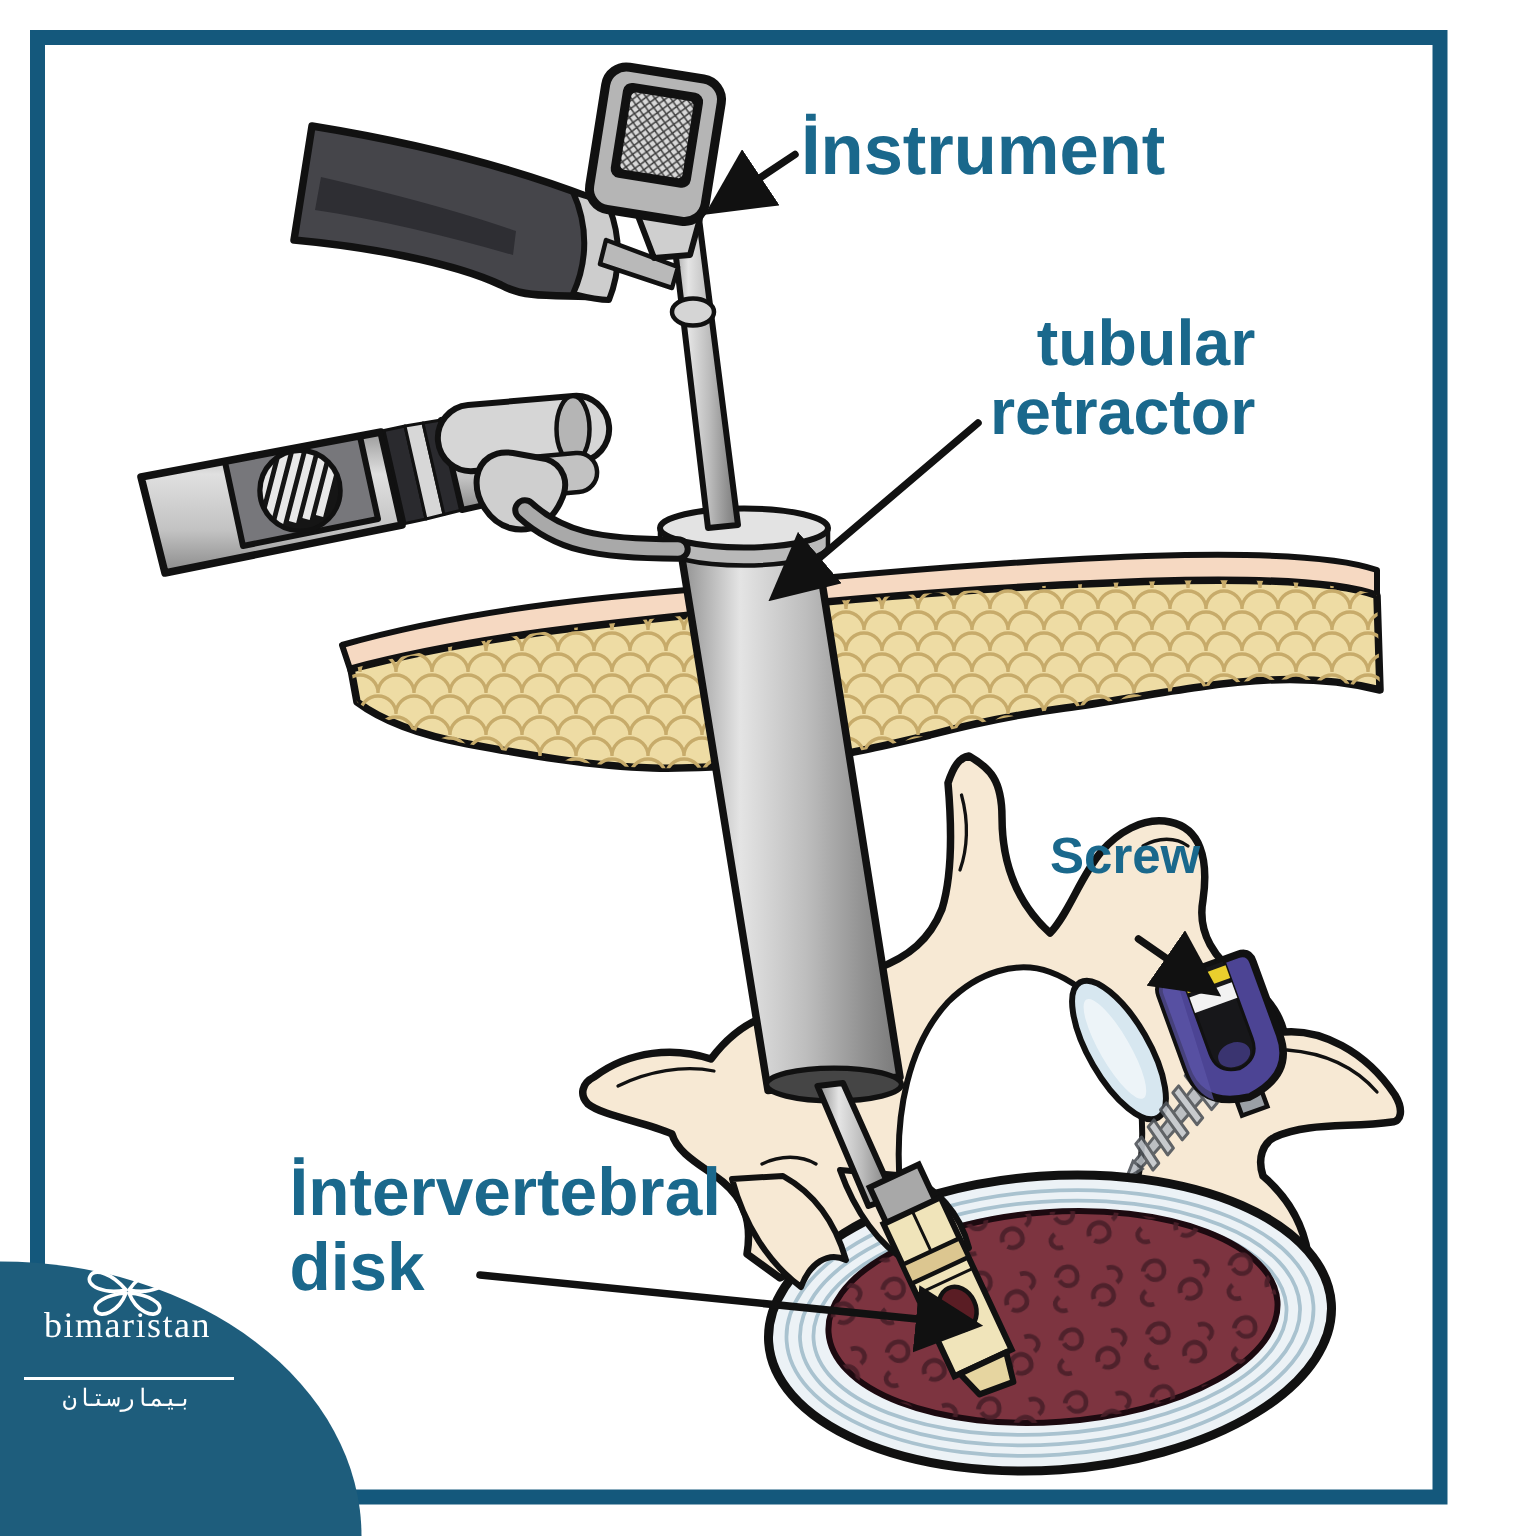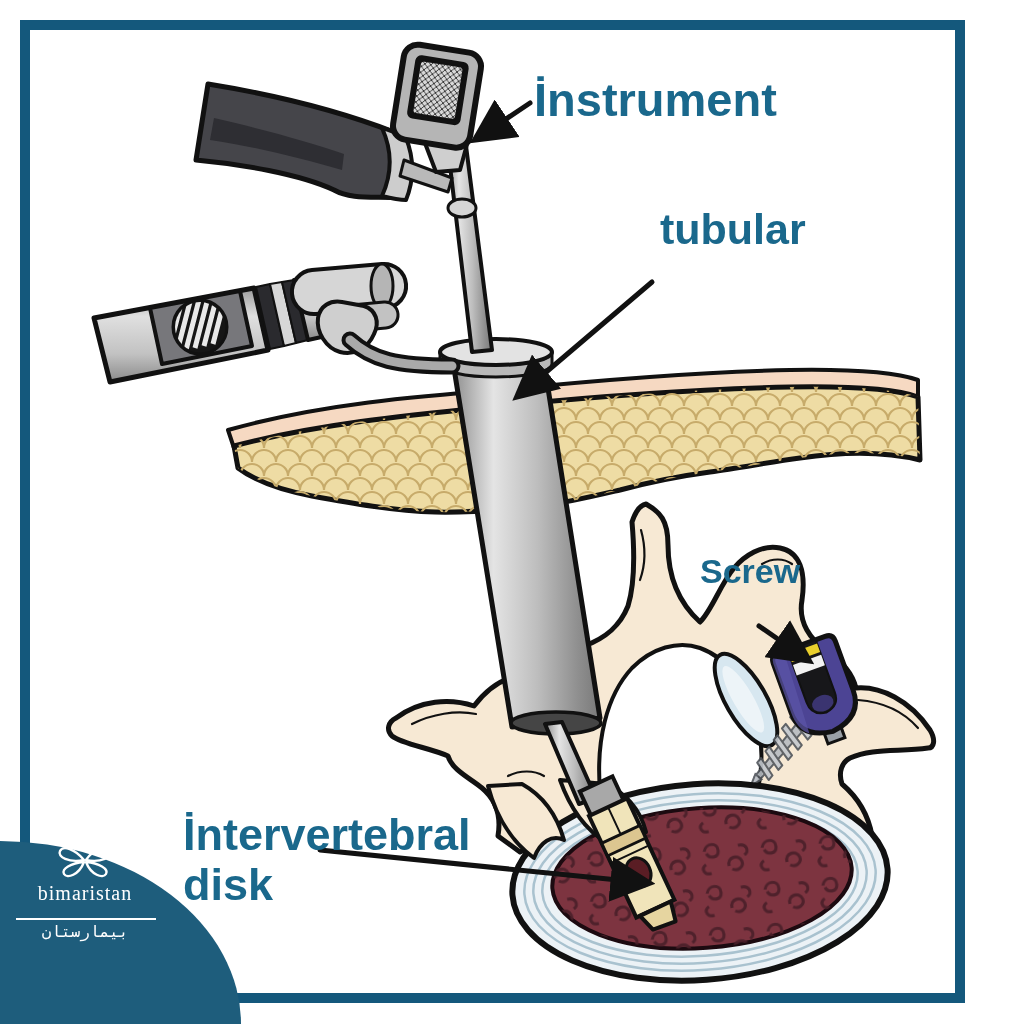--- a/index.html
+++ b/index.html
@@ -5,26 +5,26 @@
   html,body{margin:0;padding:0;background:#ffffff;}
   #canvas{position:relative;width:984px;height:1024px;background:#ffffff;overflow:hidden;
           font-family:"Liberation Sans","DejaVu Sans",sans-serif;}
   #frame{position:absolute;left:20px;top:20px;right:19px;bottom:21px;
          border:10px solid var(--frame-border,#14587c);z-index:1;}
   #art{position:absolute;left:0;top:0;z-index:2;}
   .lbl{position:absolute;color:var(--label-text,#1a688c);font-weight:600;z-index:3;white-space:nowrap;}
   #lbl-instrument{left:534px;top:72px;font-size:47px;}
   #lbl-retractor{left:660px;top:206px;font-size:43px;line-height:46px;text-align:right;}
   #lbl-screw{left:700px;top:552px;font-size:34px;}
-  #lbl-disk{left:183px;top:770px;font-size:45px;line-height:50px;margin-top:40px;}
+  #lbl-disk{left:193px;top:770px;font-size:45px;line-height:50px;}
   #logo{position:absolute;left:0;bottom:0;width:241px;height:183px;z-index:4;
         background:var(--logo-background,#1e5d7c);border-top-right-radius:100% 100%;}
-  #logo .name{position:absolute;left:10px;top:41px;width:150px;text-align:center;
+  #logo .name{position:absolute;left:10px;top:30px;width:150px;text-align:center;
         color:var(--logo-text,#fff);font-family:"Liberation Serif","DejaVu Serif",serif;
-        font-size:20px;letter-spacing:1px;}
+        font-size:24px;letter-spacing:1px;}
   #logo .rule{position:absolute;left:16px;top:77px;width:140px;height:2px;
         background:var(--logo-text,#fff);}
   #logo .arabic{position:absolute;left:10px;top:81px;width:150px;text-align:center;direction:rtl;
         color:var(--logo-text,#fff);font-family:Liberation Mono, monospace;
         font-size:16px;letter-spacing:2px;}
   #logo svg{position:absolute;left:57px;top:-2px;}
 </style>
 </head>
 <body>
 
@@ -217,20 +217,21 @@
       <path d="M530,103 L476,139" marker-end="url(#ah)"></path>
       <path d="M652,282 L518,396" marker-end="url(#ah)"></path>
       <path d="M759,626 L808,660" marker-end="url(#ah)"></path>
       <path d="M320,850 L648,883" marker-end="url(#ah)"></path>
     </g>
   </svg>
 
   <div class="lbl" id="lbl-instrument">İnstrument</div>
   <div class="lbl" id="lbl-retractor">
     <div>tubular</div>
+    <div>retractor</div>
   </div>
   <div class="lbl" id="lbl-screw">Screw</div>
   <div class="lbl" id="lbl-disk">
     <div>İntervertebral</div>
     <div>disk</div>
   </div>
 
   <div id="logo">
     <svg width="58" height="44" viewBox="0 0 58 44">
       <g stroke="#ffffff" stroke-width="2.4" fill="none" stroke-linecap="round" stroke-linejoin="round">

